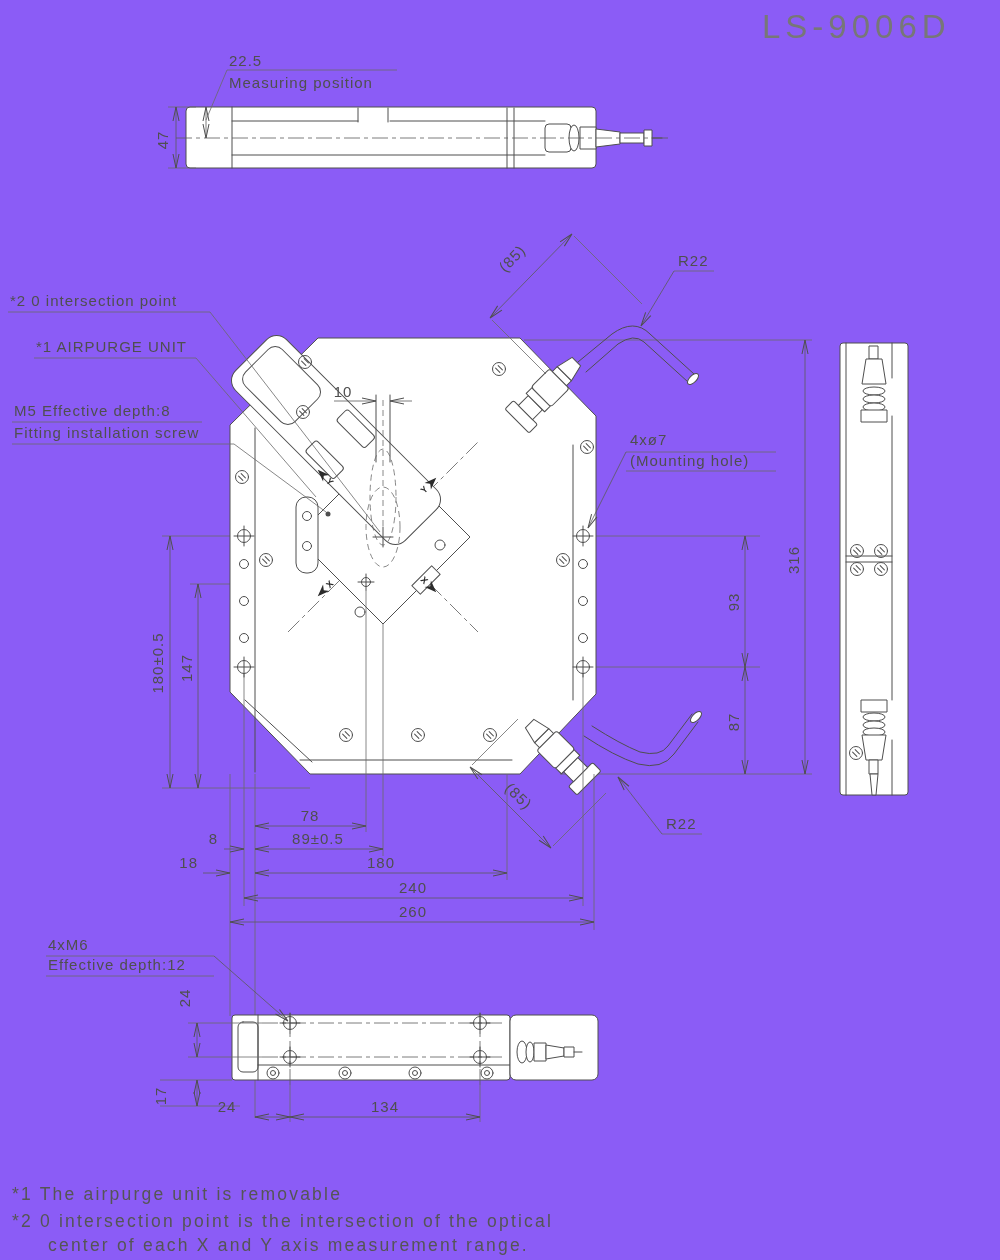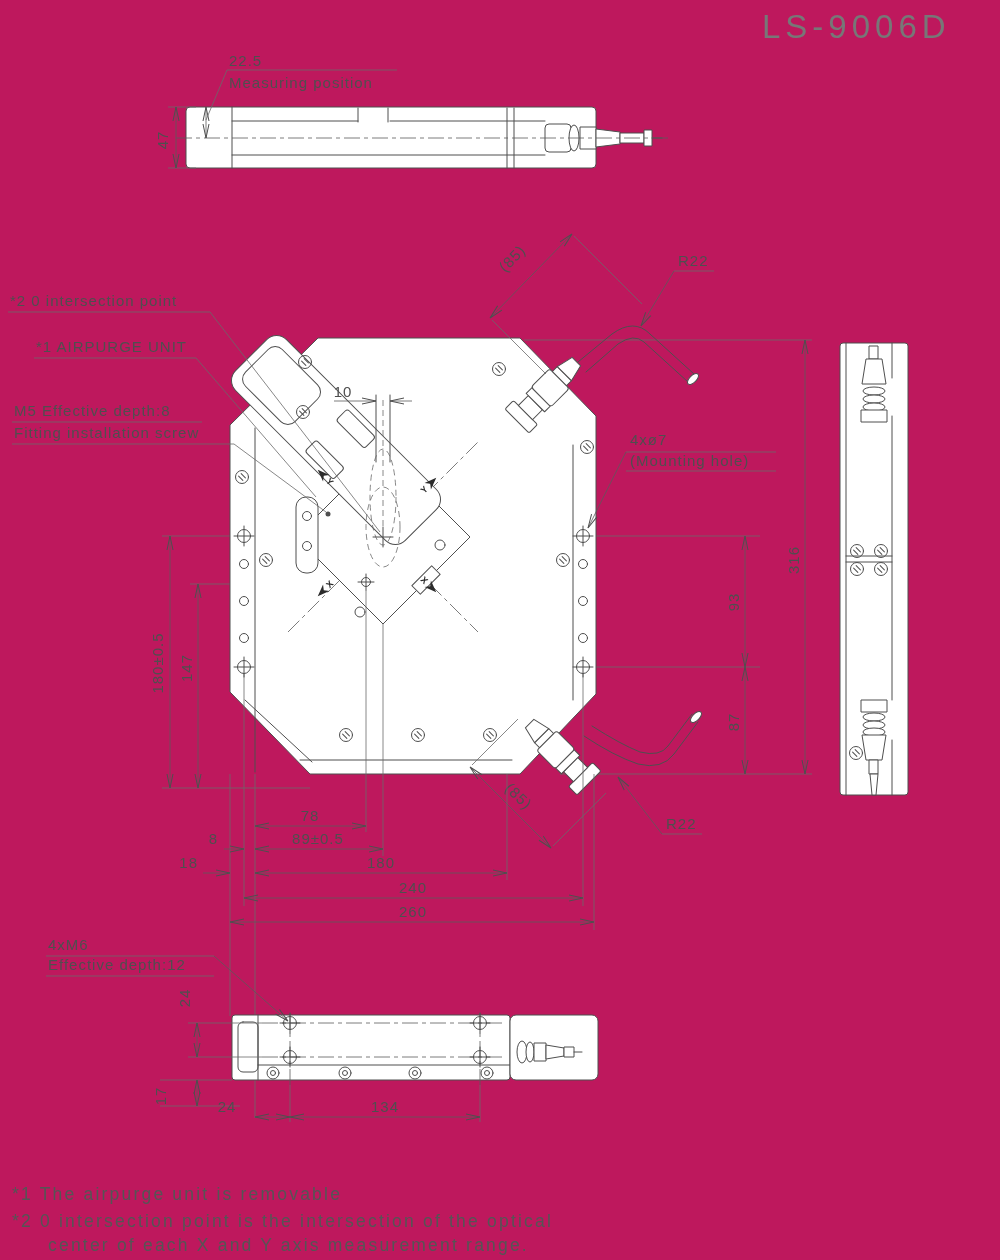--- a/index.html
+++ b/index.html
@@ -1,16 +1,16 @@
 <!DOCTYPE html>
 <html><head>
 <meta charset="utf-8">
 <style>
   html,body { margin:0; padding:0; background:#ffffff; }
-  #stage { width:1000px; height:1260px; position:relative; background:#be185d; }
+  #stage { width:1000px; height:1260px; position:relative; background:#8b5cf6; }
   svg { display:block; }
   .ln   { stroke:#4f4f4f; stroke-width:1; fill:none; stroke-linejoin:round; stroke-linecap:round; }
   .lnf  { stroke:#4f4f4f; stroke-width:1; fill:#ffffff; stroke-linejoin:round; }
   .thin { stroke:#6a6a6a; stroke-width:0.8; fill:none; }
   .cl   { stroke:#5a5a5a; stroke-width:0.8; fill:none; stroke-dasharray:16 4 4 4; }
   .hid  { stroke:#6a6a6a; stroke-width:0.8; fill:none; stroke-dasharray:6 4; }
   .dim  { stroke:#5a5a5a; stroke-width:0.8; fill:none; marker-start:url(#arr); marker-end:url(#arr); }
   .lead { stroke:#5a5a5a; stroke-width:0.8; fill:none; marker-end:url(#arr); }
   text  { font-family:"Liberation Sans", sans-serif; font-size:15px; fill:#4f4f4f; letter-spacing:1px; }
   .t-mid { text-anchor:middle; }

